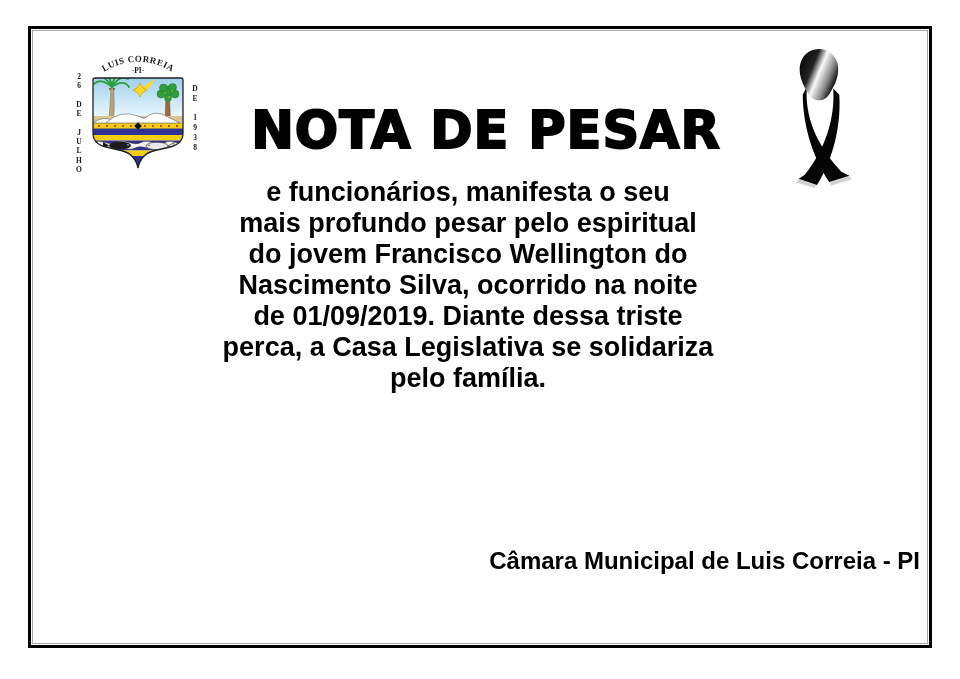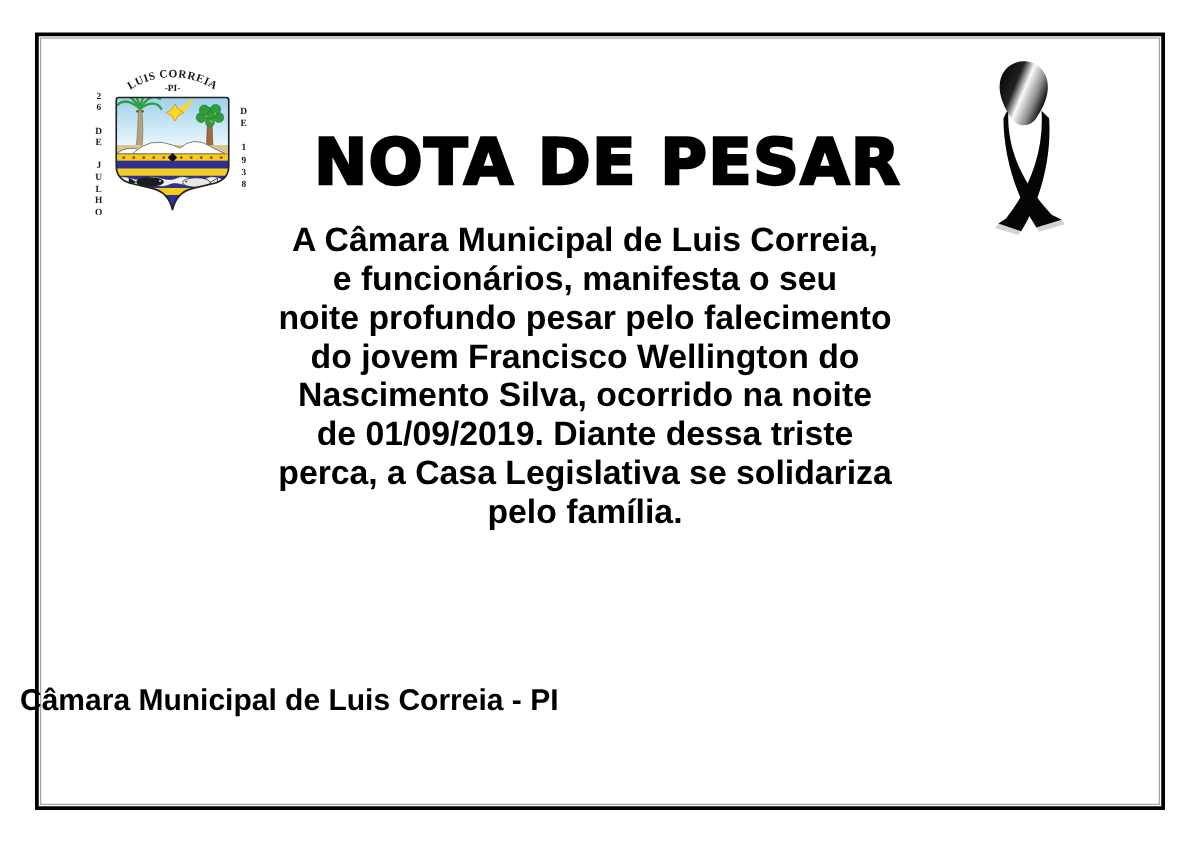--- a/index.html
+++ b/index.html
@@ -9,21 +9,21 @@
          border:3px solid #000;box-sizing:border-box;}
   .frame-inner{position:absolute;inset:1px;border:1px solid #a6a6a6;}
   .crest{position:absolute;left:62px;top:46px;width:150px;height:135px;}
   .ribbon{position:absolute;left:778px;top:46px;width:82px;height:142px;}
   .title{position:absolute;left:28px;right:28px;top:103px;margin:0;text-align:center;
          font-family:"DejaVu Sans","Liberation Sans",sans-serif;font-weight:bold;
          font-size:51px;line-height:56px;letter-spacing:1px;padding-left:12px;-webkit-text-stroke:2px #000;}
   .body-block{position:absolute;left:28px;right:28px;top:177px;text-align:center;
               transform:translateX(-12px);
               font-weight:bold;font-size:27px;line-height:31px;}
-  .signature{position:absolute;left:28px;right:28px;top:547px;text-align:left;
+  .signature{position:absolute;left:28px;right:28px;top:547px;text-align:right;
              transform:translateX(-12px);
              font-weight:bold;font-size:24px;line-height:28px;}
   .crest text{font-family:"Liberation Serif","DejaVu Serif",serif;font-weight:bold;fill:#1a1a1a;}
   .vtext{writing-mode:vertical-rl;text-orientation:upright;}
 </style>
 </head>
 <body>
 
 <div class="canvas">
 
@@ -149,23 +149,22 @@
     <g fill="#050505">
       <path d="M28,40 C26,68 36,96 62,124 L70,128 L50,134 C34,110 24,78 24,48 Z"></path>
       <path d="M54,42 C56,72 46,102 26,127 L20,131 L38,137 C54,112 62,78 60,48 Z"></path>
     </g>
     <path d="M29,46 C12,20 25,3 40,3 C55,3 68,20 51,46 C46,56 34,56 29,46 Z" fill="url(#sheen)"></path>
   </svg>
 
   <h1 class="title">NOTA DE PESAR</h1>
 
   <div class="body-block">
-    <div>A Câmara Municipal de Luis Correia,</div>
     <div>e funcionários, manifesta o seu</div>
-    <div>noite profundo pesar pelo falecimento</div>
+    <div>mais profundo pesar pelo espiritual</div>
     <div>do jovem Francisco Wellington do</div>
     <div>Nascimento Silva, ocorrido na noite</div>
     <div>de 01/09/2019. Diante dessa triste</div>
     <div>perca, a Casa Legislativa se solidariza</div>
     <div>pelo família.</div>
   </div>
 
   <div class="signature">Câmara Municipal de Luis Correia - PI</div>
 
 </div>

